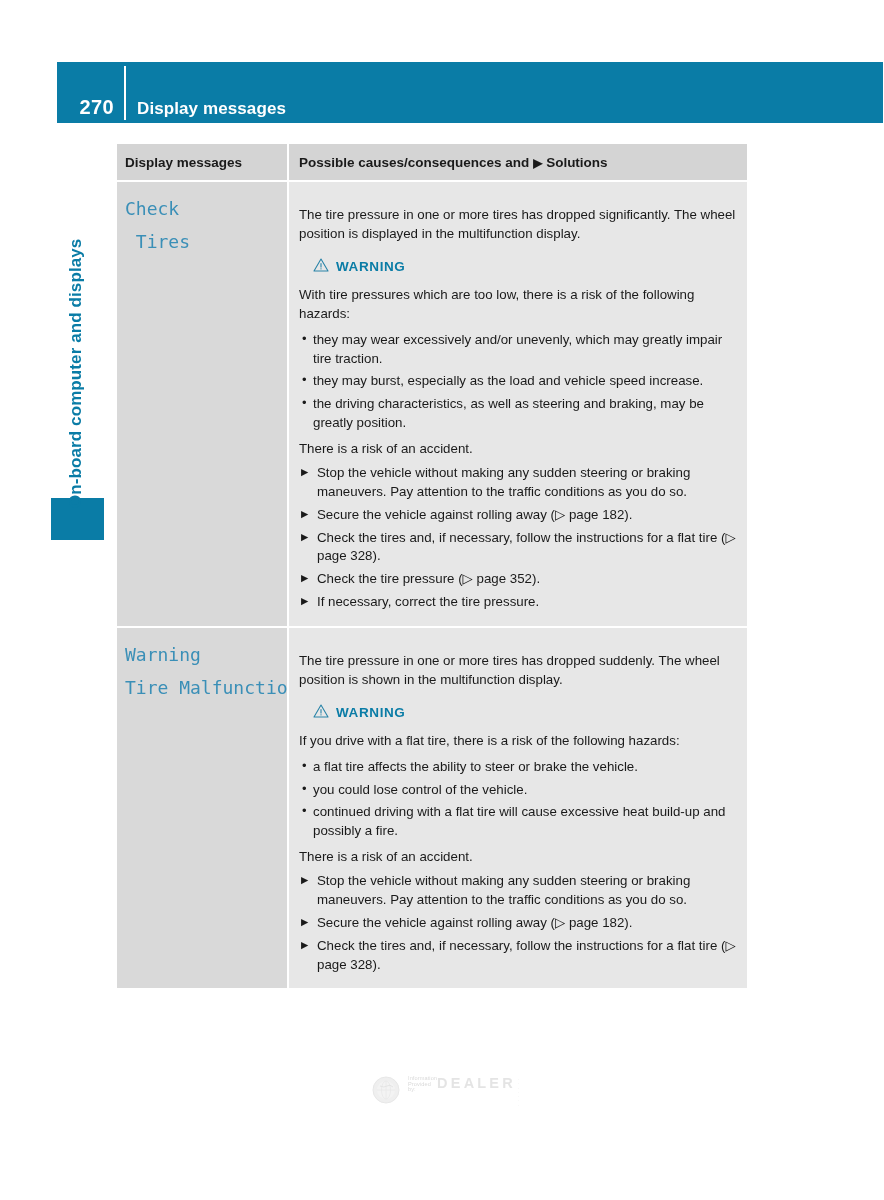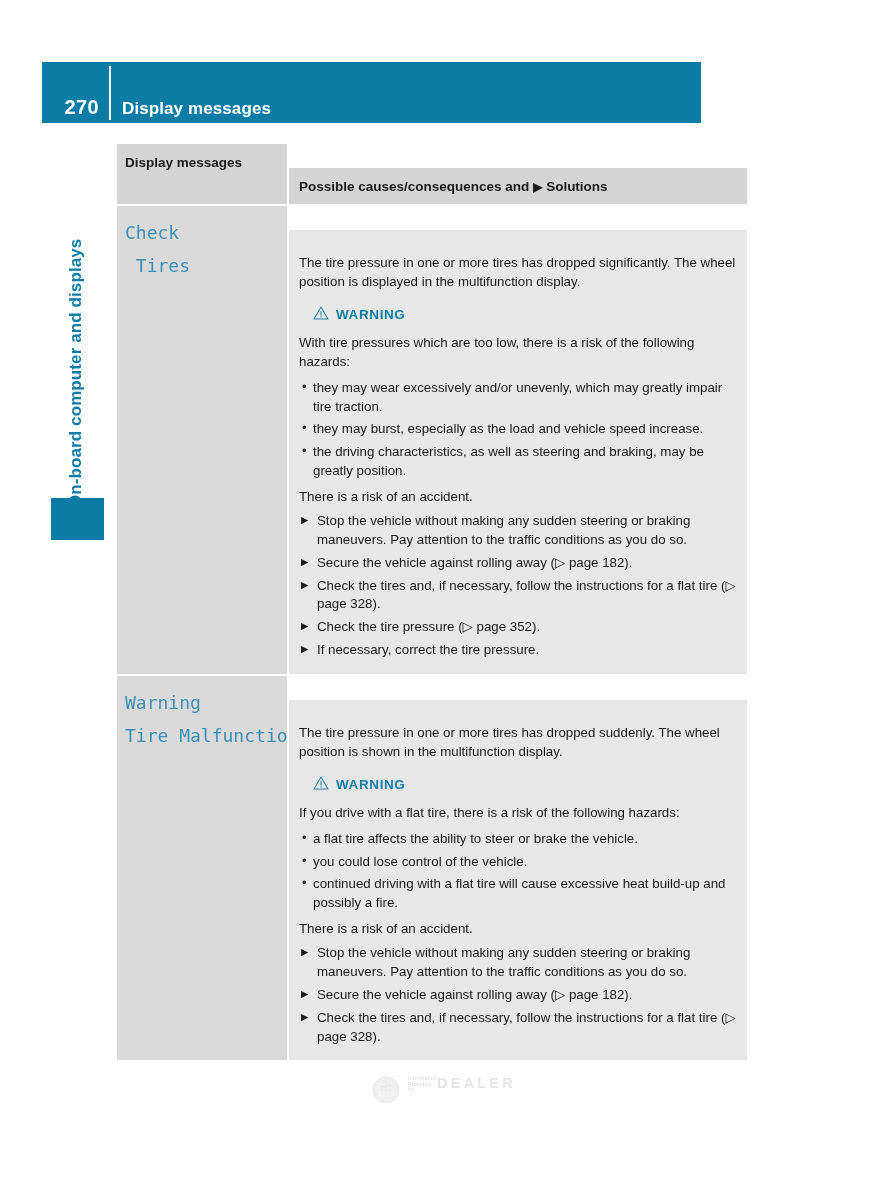--- a/index.html
+++ b/index.html
@@ -12,23 +12,23 @@
     height: 1200px;
     position: relative;
     font-family: "Liberation Sans", sans-serif;
     color: #1a1a1a;
     overflow: hidden;
   }
 
   
   #header-band {
     position: absolute;
-    left: 42px;
+    left: 57px;
     top: 62px;
-    width: 659px;
+    width: 826px;
     height: 61px;
     background: #0a7ca6;
     display: flex;
     align-items: stretch;
     text-align: right;
   }
   #page-number-box {
     width: 67px;
     flex: 0 0 67px;
     display: flex;
@@ -113,21 +113,20 @@
     background: #d9d9d9;
     box-sizing: border-box;
     padding: 10px 10px 14px 8px;
   }
   .col-right {
     flex: 1 1 auto;
     background: #e7e7e7;
     box-sizing: border-box;
     padding: 24px 10px 14px 10px;
     margin-left: 2px;
-    margin-top: 24px;
   }
 
   
   #table-head .col-left,
   #table-head .col-right {
     background: #d4d4d4;
     padding-top: 9px;
     padding-bottom: 9px;
   }
   #table-head .col-right { background: #d4d4d4; }

